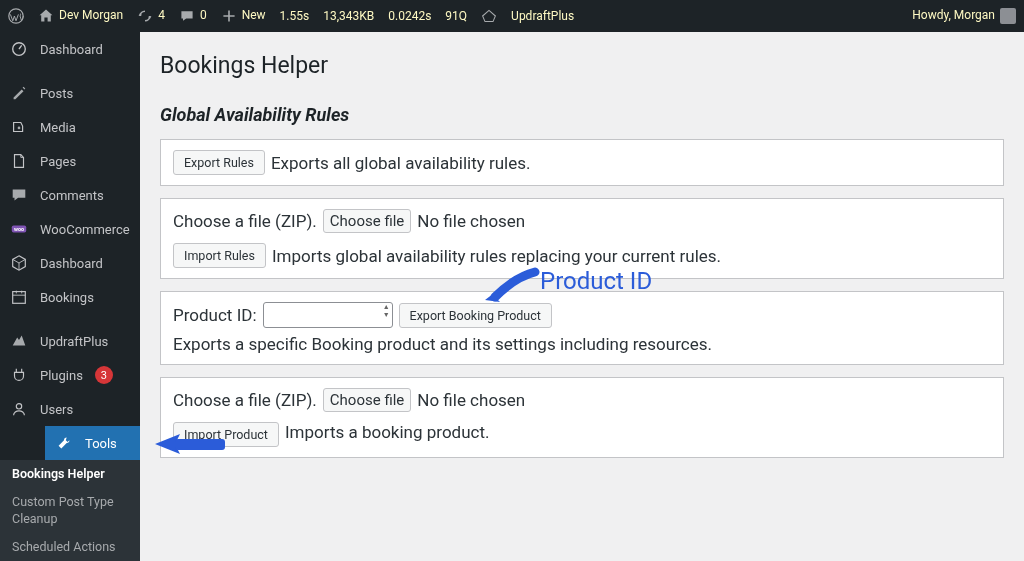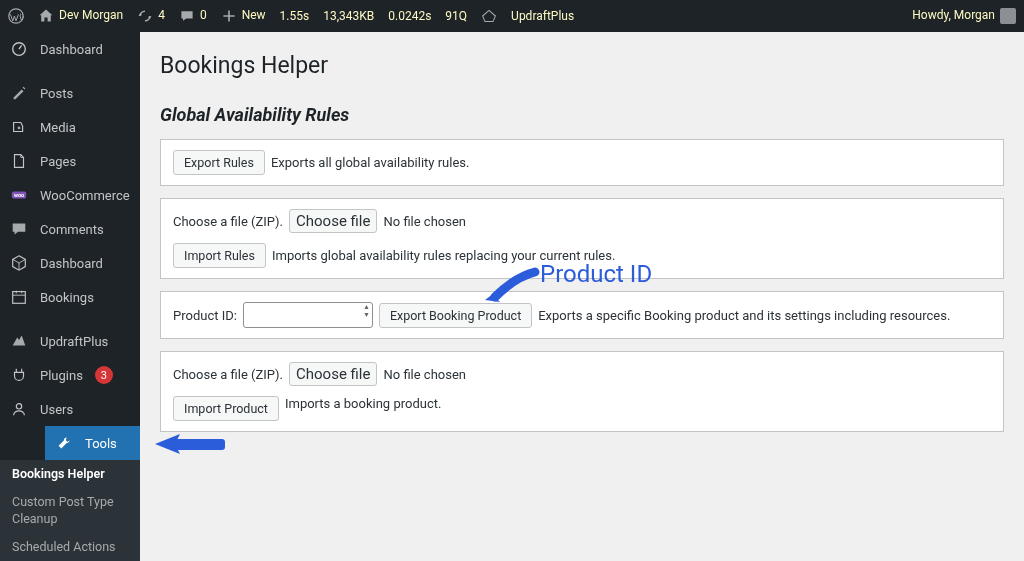--- a/index.html
+++ b/index.html
@@ -19,21 +19,21 @@
 .submenu { background: #2c3338; }
 .submenu-item { padding: 6px 12px; cursor: pointer; color: #a7aaad; font-size: 12.5px; line-height: 1.3; }
 .submenu-item.current { color: #fff; font-weight: 600; }
 .badge { background: #d63638; color: #fff; border-radius: 9px; min-width: 18px; height: 18px; display: inline-flex; align-items: center; justify-content: center; font-size: 11px; padding: 0 5px; }
 .content { flex: 1; padding: 20px 20px 20px 20px; position: relative; }
 h1 { font-size: 23px; font-weight: 400; color: #1d2327; margin: 0 0 25px 0; }
 h2 { font-size: 18px; font-weight: 700; color: #1d2327; margin: 10px 0 14px 0; font-style: italic; }
 .panel { border: 1px solid #c3c4c7; background: #fff; padding: 10px 12px; margin-bottom: 12px; display: flex; align-items: center; flex-wrap: wrap; gap: 6px; }
 .btn { background: #f6f7f7; border: 1px solid #c3c4c7; border-radius: 3px; padding: 4px 10px; font-size: 12.5px; cursor: pointer; color: #2c3338; }
 .btn-sm { font-size: 15px; padding: 2px 6px; }
-.desc { color: #2c3338; font-size: 13px; }
+.desc { color: #2c3338; font-size: 17px; }
 .numinput { width: 130px; height: 26px; border: 1px solid #8c8f94; border-radius: 3px; padding: 2px 20px 2px 6px; font-size: 13px; position: relative; background: #fff; }
 .spinwrap { position: relative; display: inline-block; }
 .spinners { position: absolute; right: 3px; top: 2px; display: flex; flex-direction: column; font-size: 7px; color: #666; line-height: 1; gap: 1px; cursor: pointer; }
 .annot-label { position: absolute; color: #2b5cd9; font-size: 24px; font-weight: 400; }
 .arrow { position: absolute; }
 .arrow svg { fill: #2b5cd9; }
 .active-pointer { position: absolute; right: -8px; top: 50%; transform: translateY(-50%); width: 0; height: 0; border-top: 8px solid transparent; border-bottom: 8px solid transparent; border-right: 8px solid #f0f0f1; }
 .menu-item.active { position: relative; margin-left: 45px; }
 </style>
 </head>
@@ -116,30 +116,30 @@
       </div>
     <div class="menu-item">
         <svg viewBox="0 0 20 20">
           <path d="M5 3h7l3 3v11H5z" fill="none" stroke="currentColor" stroke-width="1.3"></path>
           <path d="M12 3v3h3" fill="none" stroke="currentColor"></path>
         </svg>
         <span>Pages</span>
       </div>
     <div class="menu-item">
         <svg viewBox="0 0 20 20">
+          <path d="M3 4h14v9H9l-4 3v-3H3z"></path>
+        </svg>
+        <span>Comments</span>
+      </div>
+    <div class="menu-item">
+        <svg viewBox="0 0 20 20">
           <rect x="2" y="6" width="16" height="8" rx="2" fill="#7f54b3"></rect>
           <text x="10" y="12.5" font-size="6" fill="#fff" text-anchor="middle" font-weight="bold">woo</text>
         </svg>
         <span>WooCommerce</span>
-      </div>
-    <div class="menu-item">
-        <svg viewBox="0 0 20 20">
-          <path d="M3 4h14v9H9l-4 3v-3H3z"></path>
-        </svg>
-        <span>Comments</span>
       </div>
     <div class="menu-item">
         <svg viewBox="0 0 20 20">
           <path d="M10 2l7 4v8l-7 4-7-4V6z" fill="none" stroke="currentColor" stroke-width="1.3"></path>
           <path d="M3 6l7 4 7-4M10 10v8" stroke="currentColor" fill="none"></path>
         </svg>
         <span>Dashboard</span>
       </div>
     <div class="menu-item">
         <svg viewBox="0 0 20 20">
@@ -225,21 +225,21 @@
         <span class="desc">Choose a file (ZIP).</span>
         <button class="btn btn-sm">Choose file</button>
         <span class="desc">No file chosen</span>
       </div>
       <div style="display:flex; align-items:flex-start; gap:6px;">
         <button class="btn">Import Product</button>
         <span class="desc">Imports a booking product.</span>
       </div>
     </div>
 
-    <div class="annot-label" style="left:400px; top:228px;">Product ID</div>
+    <div class="annot-label" style="left:400px; top:235px;">Product ID</div>
     <div class="arrow" style="left:340px; top:235px;">
       <svg width="60" height="40" viewBox="0 0 60 40">
           <path d="M55 5 L15 30 L22 20 L5 33 L20 35 L15 30 Z" fill="#2b5cd9"></path>
           <path d="M55 5 Q35 10 15 30" stroke="#2b5cd9" stroke-width="9" fill="none" stroke-linecap="round"></path>
         </svg>
     </div>
     <div class="arrow" style="left:15px; top:395px;">
       <svg width="75" height="35" viewBox="0 0 75 35">
           <path d="M70 17 L20 17 L25 7 L0 17 L25 27 L20 17 Z" fill="#2b5cd9"></path>
           <rect x="20" y="12" width="50" height="11" fill="#2b5cd9" rx="3"></rect>

